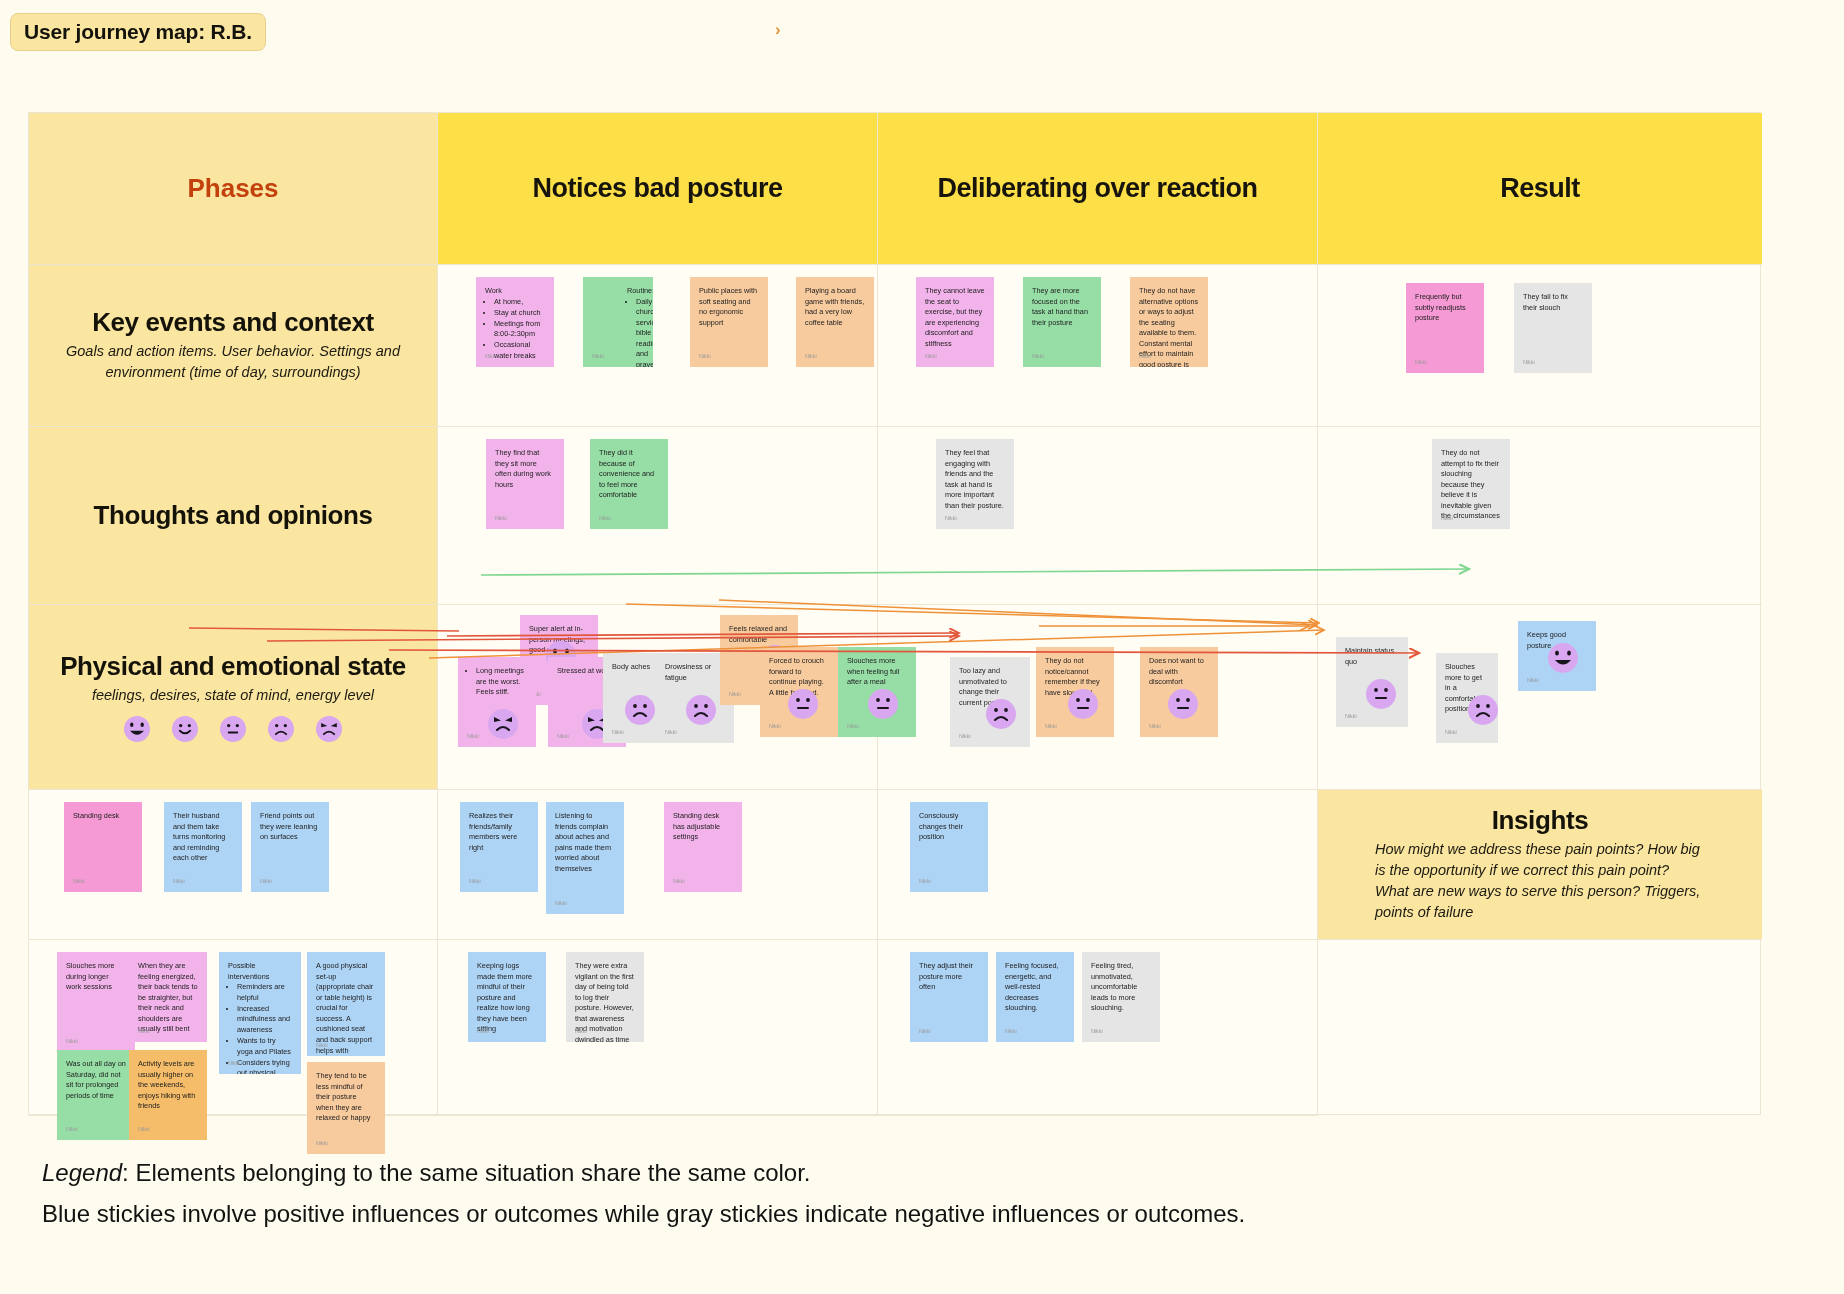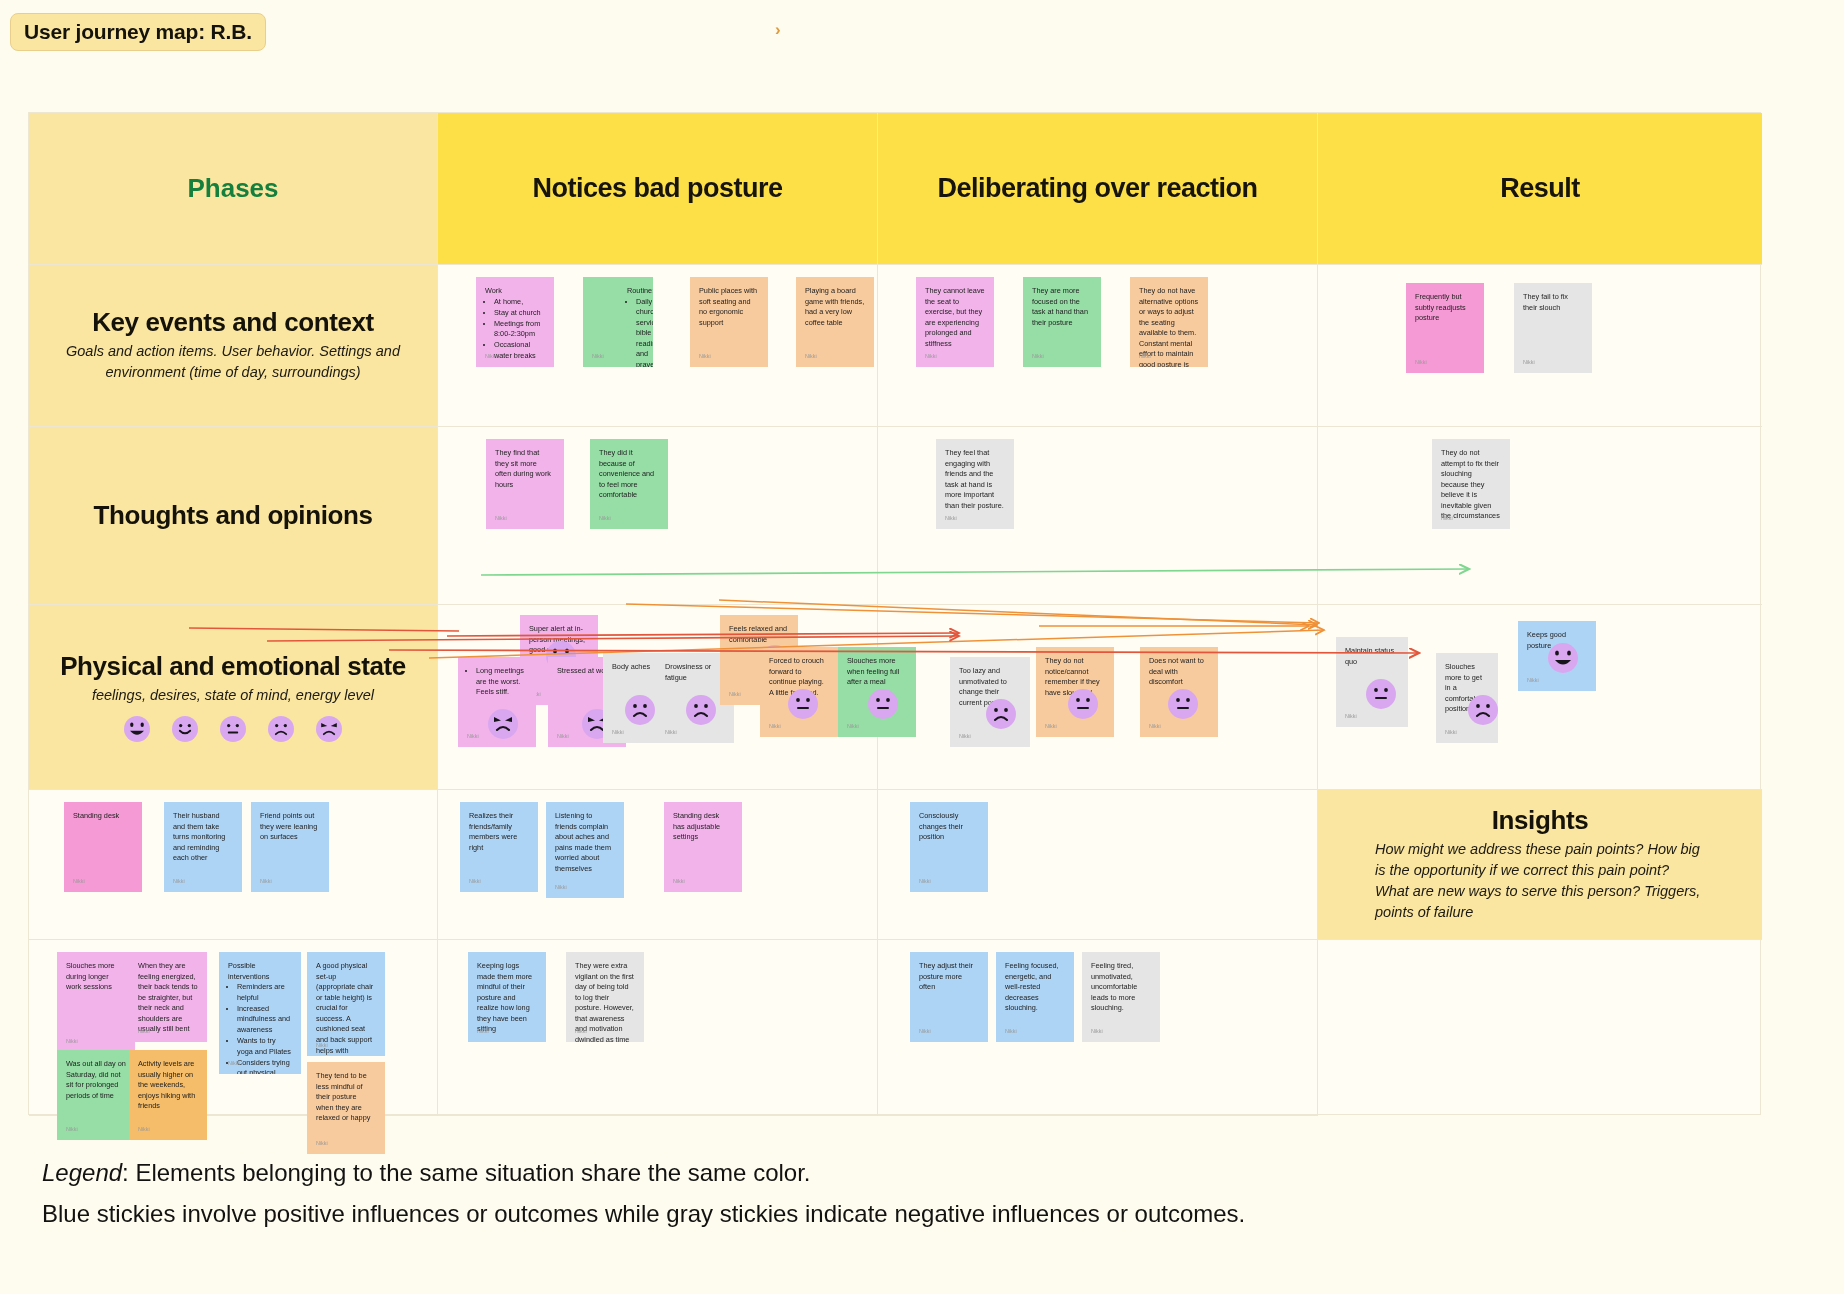--- a/index.html
+++ b/index.html
@@ -36,21 +36,21 @@
   }
   .cell { border-right: 1px solid #ece6d2; border-bottom: 1px solid #ece6d2; position: relative; overflow: visible; }
   .cell:nth-child(4n) { border-right: none; }
   .rowlabel { background: #fae6a0; display: flex; flex-direction: column;
     align-items: center; justify-content: center; text-align: center; padding: 0 10px; }
   .rowlabel h2 { font-size: 26px; font-weight: 700; color: #141209; letter-spacing: -.4px; line-height: 1.15; }
   .rowlabel .sub { font-size: 14.5px; font-style: italic; color: #1c1a12; line-height: 1.45; margin-top: 3px; max-width: 345px; }
   .colhead { background: #fde047; display: flex; align-items: center; justify-content: center; }
   .colhead span { font-size: 27px; font-weight: 700; color: #16140d; letter-spacing: -.5px; }
   .corner { background: #fae6a0; }
-  .corner span { font-size: 26px; font-weight: 700; color: #15803d; }
+  .corner span { font-size: 26px; font-weight: 700; color: #c2410c; }
 
   
   .note {
     position: absolute;
     padding: 9px 9px 4px 9px;
     font-size: 7.3px; line-height: 1.45; color: #1d1d1d;
     overflow: hidden;
   }
   .note .body { white-space: pre-line; }
   .note ul { margin: 0 0 0 9px; padding: 0; }
@@ -136,21 +136,21 @@
           <div class="body">Public places with soft seating and no ergonomic support</div>
           <div class="author">Nikki</div>
         </div>
         <div class="note peach" style="left: 358px; top: 12px; width: 78px; height: 90px;">
           <div class="body">Playing a board game with friends, had a very low coffee table</div>
           <div class="author">Nikki</div>
         </div>
       </div>
     <div class="cell" id="c-r1-delib">
         <div class="note lilac" style="left: 38px; top: 12px; width: 78px; height: 90px;">
-          <div class="body">They cannot leave the seat to exercise, but they are experiencing prolonged and stiffness</div>
+          <div class="body">They cannot leave the seat to exercise, but they are experiencing discomfort and stiffness</div>
           <div class="author">Nikki</div>
         </div>
         <div class="note green" style="left: 145px; top: 12px; width: 78px; height: 90px;">
           <div class="body">They are more focused on the task at hand than their posture</div>
           <div class="author">Nikki</div>
         </div>
         <div class="note peach" style="left: 252px; top: 12px; width: 78px; height: 90px;">
           <div class="body">They do not have alternative options or ways to adjust the seating available to them. Constant mental effort to maintain good posture is taxing</div>
           <div class="author">Nikki</div>
         </div>
@@ -398,21 +398,21 @@
         <div class="note blue" style="left: 222px; top: 12px; width: 78px; height: 90px;">
           <div class="body">Friend points out they were leaning on surfaces</div>
           <div class="author">Nikki</div>
         </div>
       </div>
     <div class="cell" id="c-r4-delib">
         <div class="note blue" style="left: 22px; top: 12px; width: 78px; height: 90px;">
           <div class="body">Realizes their friends/family members were right</div>
           <div class="author">Nikki</div>
         </div>
-        <div class="note blue" style="left: 108px; top: 12px; width: 78px; height: 96px;">
+        <div class="note blue" style="left: 108px; top: 12px; width: 78px; height: 112px;">
           <div class="body">Listening to friends complain about aches and pains made them worried about themselves</div>
           <div class="author">Nikki</div>
         </div>
         <div class="note lilac" style="left: 218px; top: 12px; width: 78px; height: 90px; margin-left: 8px;">
           <div class="body">Standing desk has adjustable settings</div>
           <div class="author">Nikki</div>
         </div>
       </div>
     <div class="cell" id="c-r4-result">
         <div class="note blue" style="left: 32px; top: 12px; width: 78px; height: 90px;">

